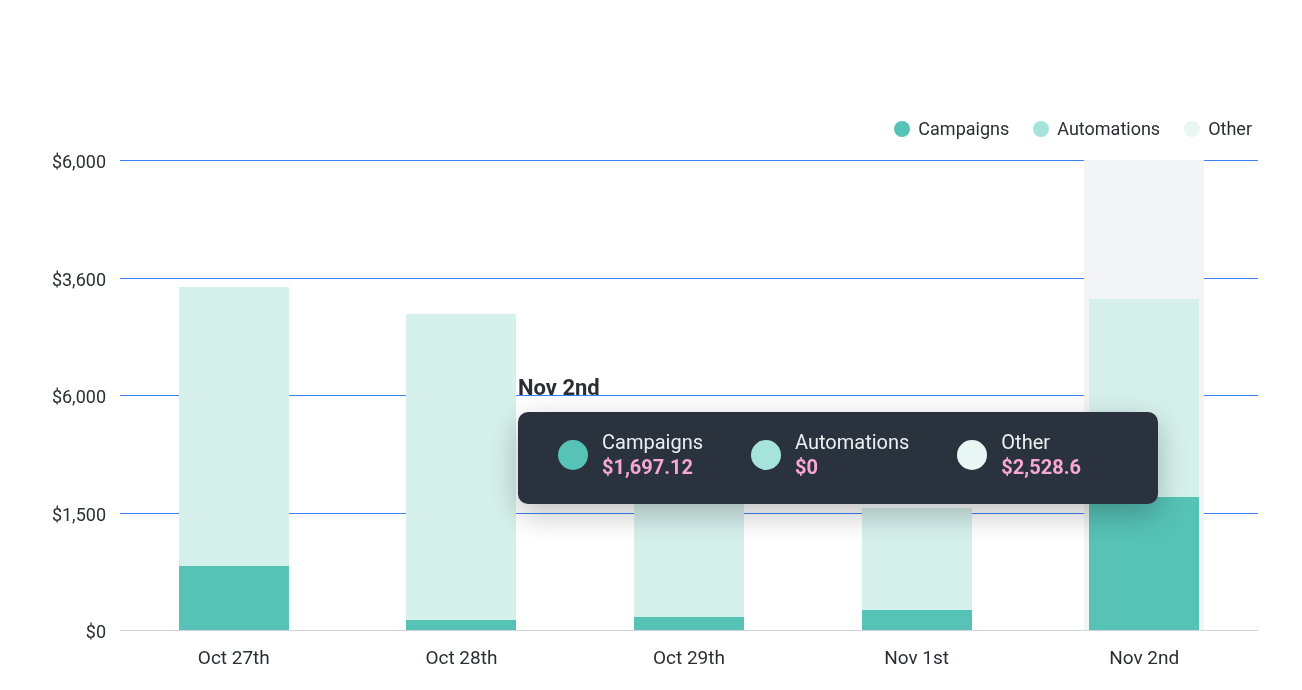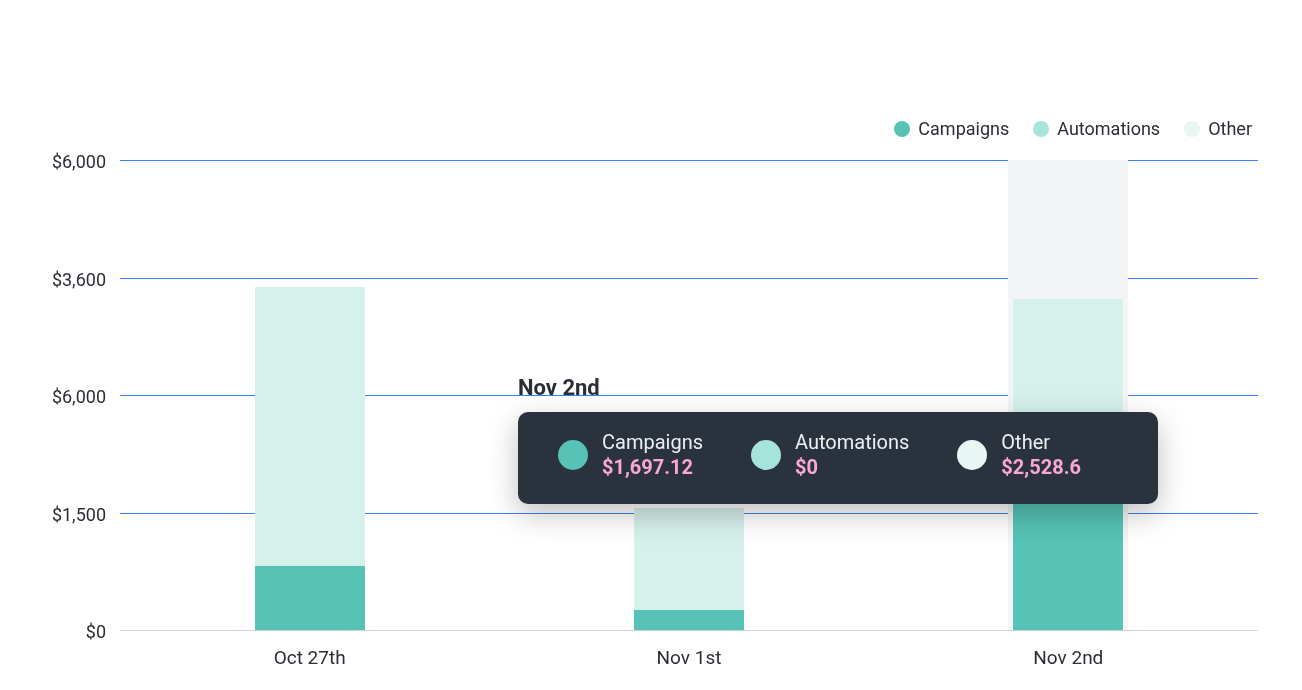--- a/index.html
+++ b/index.html
@@ -180,20 +180,38 @@
         <div class="bar">
           <div class="seg campaigns" style="height:64.23333333333333px"></div>
           <div class="seg automations" style="height:0px"></div>
           <div class="seg other" style="height:278.8666666666667px"></div>
         </div>
         <div class="xlabel">Oct 27th</div>
       </div>
       <div class="bar-col" data-hovered="false">
 
         <div class="bar">
+          <div class="seg campaigns" style="height:10.183333333333334px"></div>
+          <div class="seg automations" style="height:0px"></div>
+          <div class="seg other" style="height:305.5px"></div>
+        </div>
+        <div class="xlabel">Oct 28th</div>
+      </div>
+      <div class="bar-col" data-hovered="false">
+
+        <div class="bar">
+          <div class="seg campaigns" style="height:13.316666666666666px"></div>
+          <div class="seg automations" style="height:0px"></div>
+          <div class="seg other" style="height:193.48333333333335px"></div>
+        </div>
+        <div class="xlabel">Oct 29th</div>
+      </div>
+      <div class="bar-col" data-hovered="false">
+
+        <div class="bar">
           <div class="seg campaigns" style="height:19.583333333333332px"></div>
           <div class="seg automations" style="height:0px"></div>
           <div class="seg other" style="height:102.61666666666666px"></div>
         </div>
         <div class="xlabel">Nov 1st</div>
       </div>
       <div class="bar-col" data-hovered="true">
         <div class="bar-hover"></div>
         <div class="bar">
           <div class="seg campaigns" style="height:132.94106666666664px"></div>

